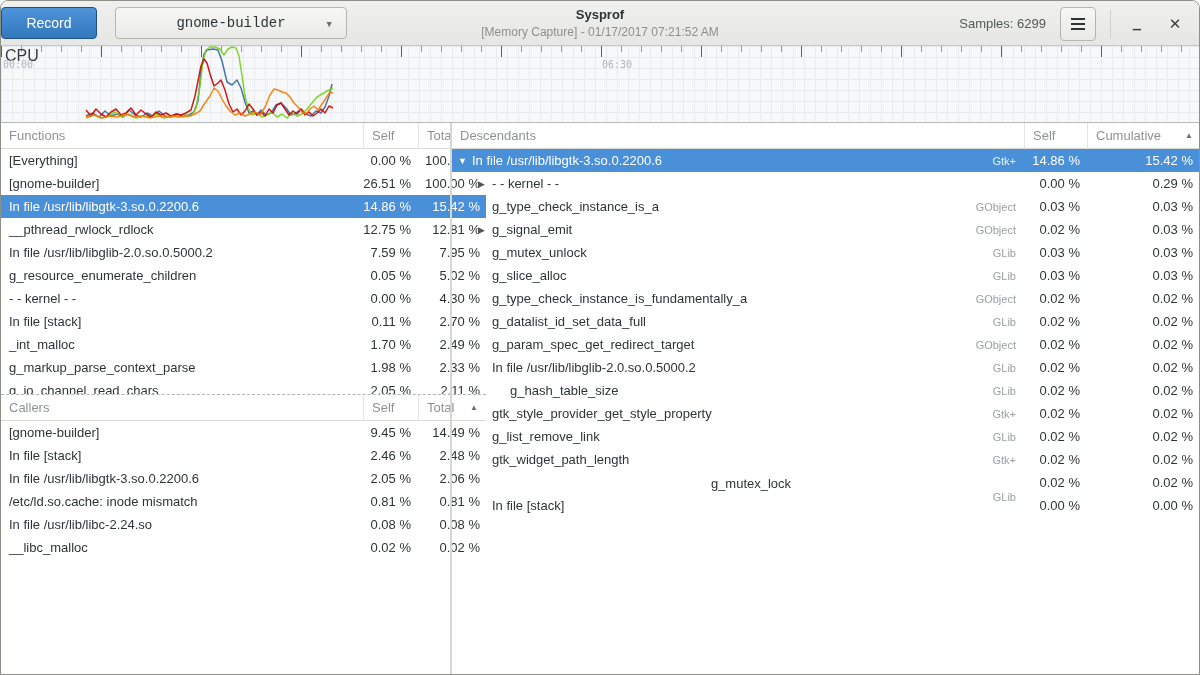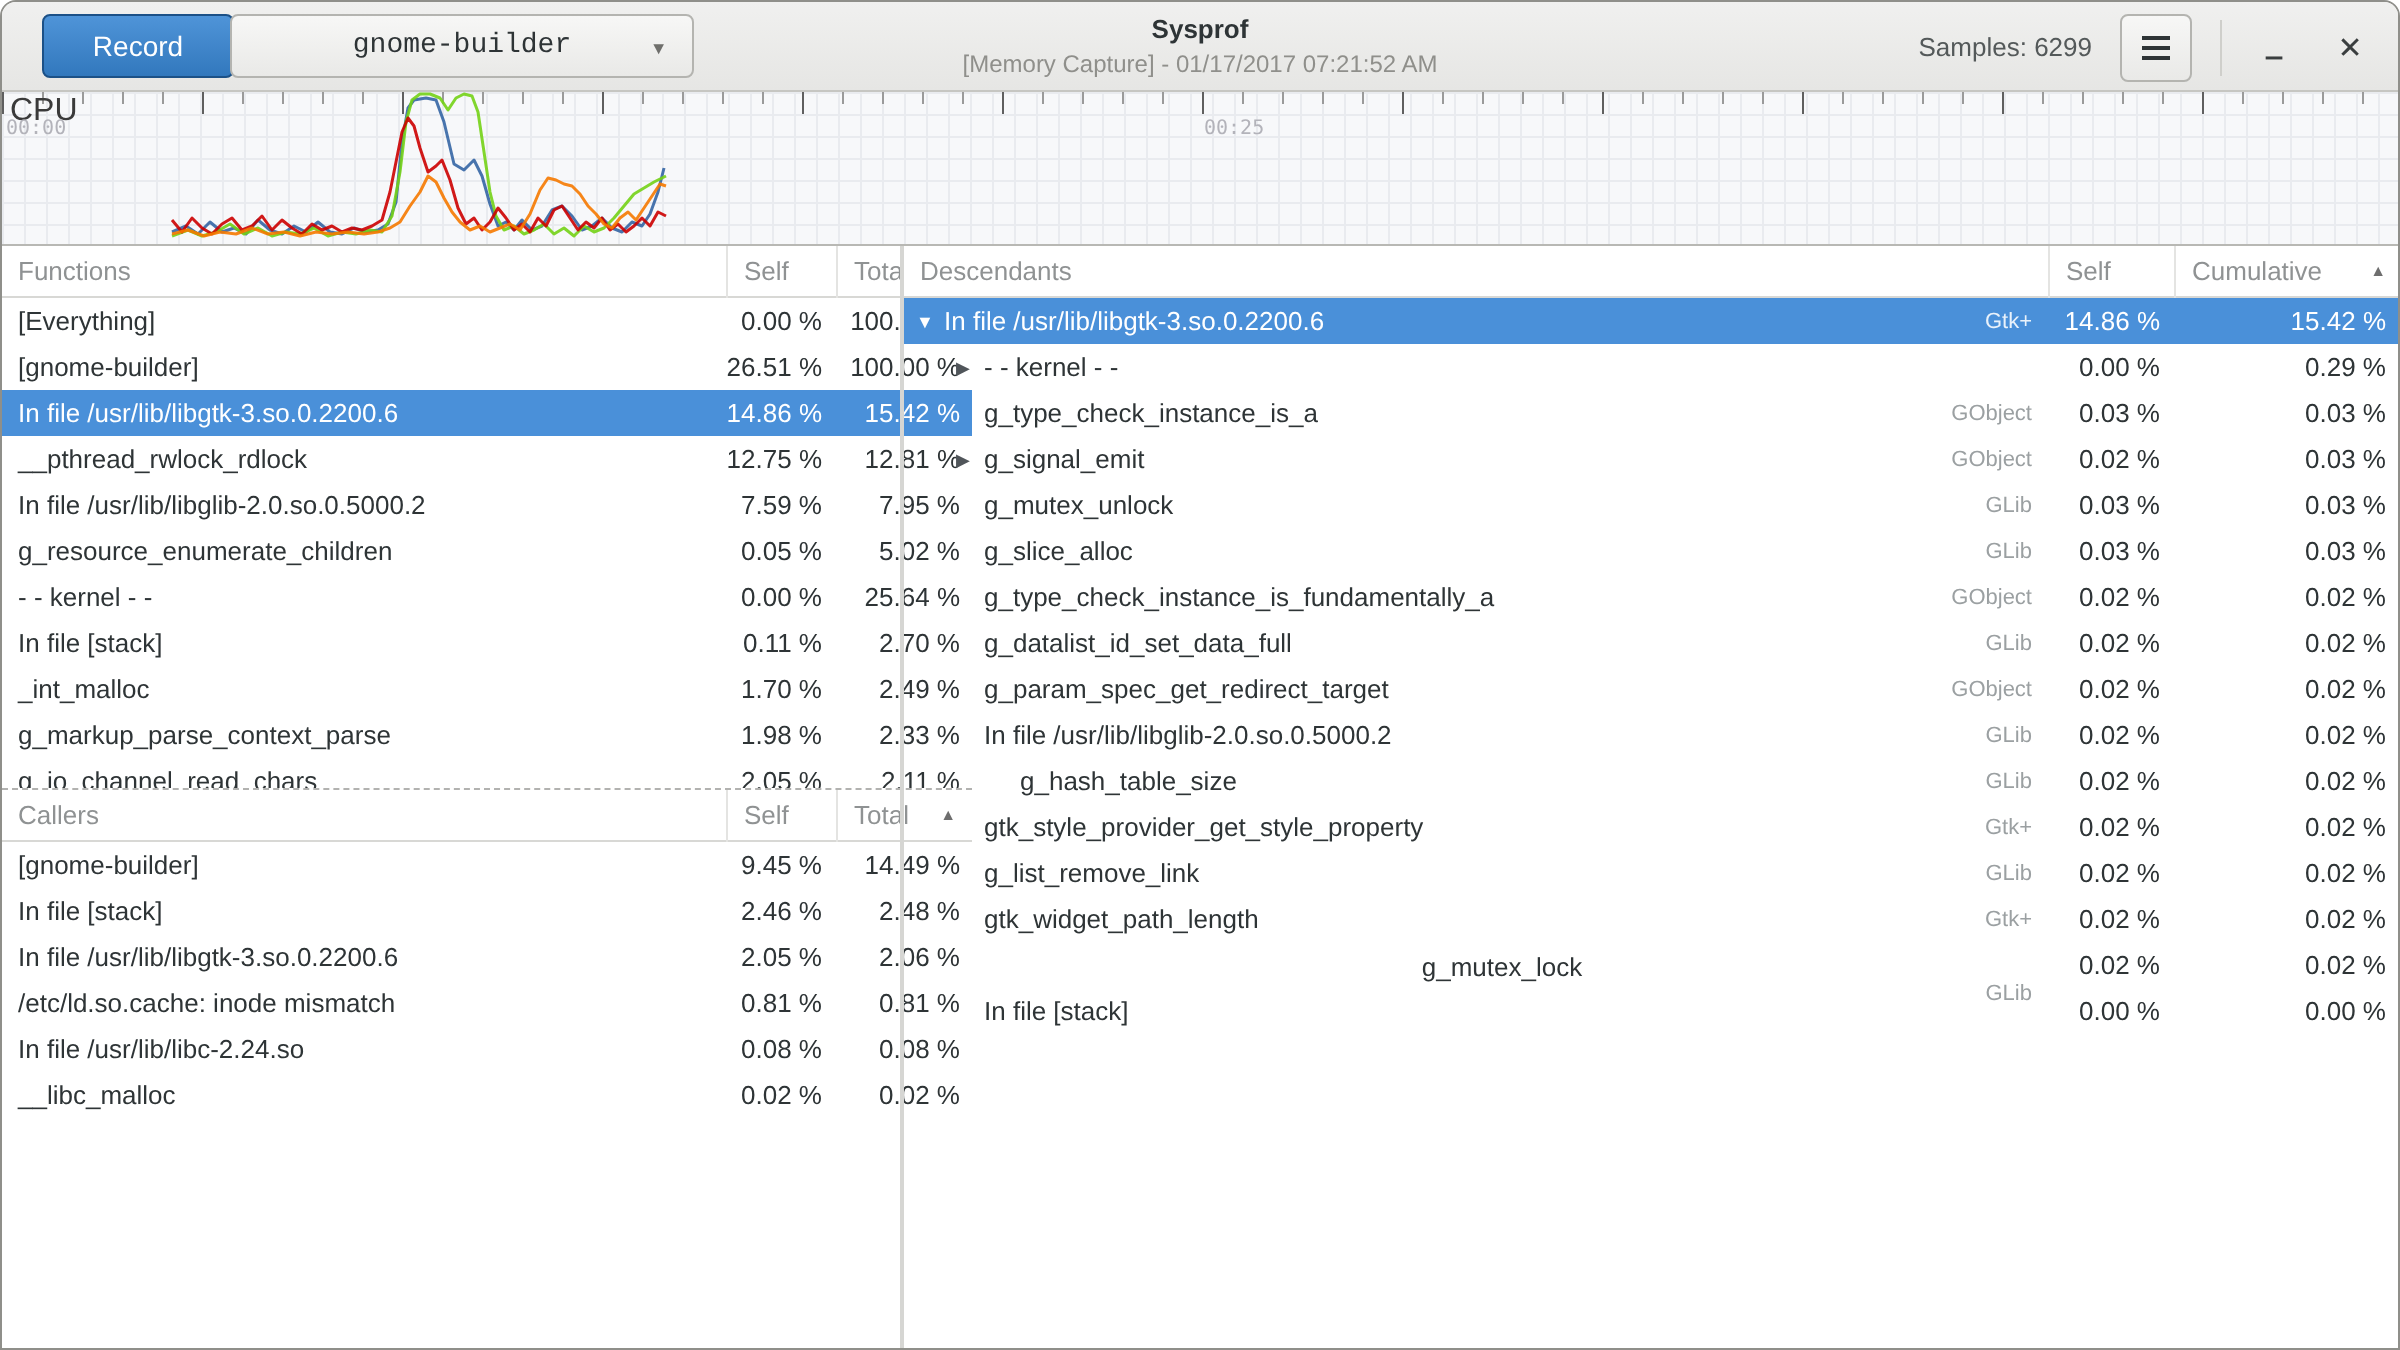--- a/index.html
+++ b/index.html
@@ -7,21 +7,21 @@
   body { font-family: "Liberation Sans", sans-serif; background:#ffffff; overflow:hidden; }
 
   .window { position:relative; width:1200px; height:675px; background:#ffffff;
             border:1px solid #8f8f8a; border-radius:8px 8px 0 0; overflow:hidden; }
 
   
   .titlebar { position:absolute; top:0; left:0; width:100%; height:45px;
               background:linear-gradient(#f0f0ef,#e6e6e4);
               border-bottom:1px solid #c6c6c2;
               display:flex; align-items:center; }
-  .record-btn { position:absolute; left:20px; top:6px; width:96px; height:32px;
+  .record-btn { position:absolute; left:0; top:6px; width:96px; height:32px;
                 background:linear-gradient(#4f94d8,#3278bd); color:#ffffff;
                 border:1px solid #1c5187; border-radius:4px; font-size:14px;
                 font-family:"Liberation Sans",sans-serif; cursor:pointer; }
   .process-btn { position:absolute; left:114px; top:6px; width:232px; height:32px;
                  background:linear-gradient(#f7f7f6,#e9e9e7); color:#2e3436;
                  border:1px solid #b4b4b0; border-radius:4px; font-size:14px;
                  font-family:Liberation Mono, monospace; cursor:pointer;
                  display:flex; align-items:center; justify-content:center; gap:8px; }
   .process-btn .arrow { color:#6f6f6c; font-size:9px; position:absolute; right:14px; top:12px; }
   .title-box { position:absolute; left:0; right:0; top:5px; text-align:center; pointer-events:none; }
@@ -180,21 +180,21 @@
         <line x1="1160.5" x2="1160.5" y1="0" y2="6" stroke="#9a9a9a" stroke-width="1"></line>
         <line x1="1180.5" x2="1180.5" y1="0" y2="6" stroke="#9a9a9a" stroke-width="1"></line>
         <line x1="1200.5" x2="1200.5" y1="0" y2="11" stroke="#5f5f5f" stroke-width="1"></line>
         <polyline points="85,70 92,67 98,71 104,65 110,70 116,68 122,71 128,64 134,69 140,71 146,67 152,70 158,65 164,70 170,71 176,68 182,70 188,69 193,66 197,55 200,25 203,8 206,4 212,3 217,4 221,15 226,36 231,39 236,34 240,42 244,56 248,67 252,65 256,69 260,64 265,69 270,67 275,59 280,57 285,62 290,69 295,67 300,63 305,68 310,70 315,65 320,67 324,61 328,50 331,38" fill="none" stroke="#3465a4" stroke-width="1.5" stroke-linejoin="round" stroke-opacity="0.9"></polyline>
         <polyline points="85,72 93,69 100,72 107,70 114,66 121,71 128,68 135,72 142,70 149,71 156,68 163,72 170,70 177,71 184,69 190,70 195,62 199,40 202,15 205,4 209,1 214,1 219,3 223,9 227,3 231,1 235,2 238,10 241,30 244,50 247,62 251,69 256,67 261,71 266,69 271,66 276,71 281,68 286,72 291,67 296,70 301,68 306,63 311,57 316,51 321,48 326,45 330,43 332,42" fill="none" stroke="#73d216" stroke-width="1.5" stroke-linejoin="round" stroke-opacity="0.9"></polyline>
         <polyline points="85,64 90,70 95,63 100,68 105,71 110,66 115,63 120,69 125,67 130,62 135,69 140,64 145,68 150,71 155,66 160,69 165,67 170,70 175,68 180,69 185,67 190,64 194,50 197,35 200,20 203,13 206,17 209,28 213,40 217,37 220,34 224,44 228,58 232,66 236,63 240,69 244,65 248,58 252,63 256,69 260,66 264,70 268,63 272,67 276,59 280,57 284,63 288,69 292,65 296,68 300,63 304,69 308,66 312,70 316,67 320,63 324,67 328,60 332,62" fill="none" stroke="#cc0000" stroke-width="1.5" stroke-linejoin="round" stroke-opacity="0.9"></polyline>
         <polyline points="85,71 93,69 101,72 109,70 117,71 125,68 133,71 141,70 149,72 157,70 165,71 173,70 181,71 188,70 194,68 199,65 204,57 209,50 213,42 217,45 221,53 225,60 229,65 234,69 239,67 244,70 249,68 254,66 259,69 264,61 269,49 273,43 277,44 281,46 285,47 289,51 293,57 297,61 301,66 305,68 309,63 313,60 317,64 321,58 325,52 329,46 332,47" fill="none" stroke="#f57900" stroke-width="1.5" stroke-linejoin="round" stroke-opacity="0.9"></polyline>
       </svg>
     <span class="cpu-label">CPU</span>
     <span class="time-label t0">00:00</span>
-    <span class="time-label t30">00:25</span>
+    <span class="time-label t30">06:30</span>
   </div>
 
   <div class="main">
 
     <div class="left-panel">
       <section class="functions-section">
         <div class="thead">
           <span class="hcell hname">Functions</span>
           <span class="hcell lw-self">Self</span>
           <span class="hcell lw-total">
@@ -229,21 +229,21 @@
               <span class="cell-num lw-total">7.95 %</span>
             </div>
             <div class="trow">
               <span class="cell-name">g_resource_enumerate_children</span>
               <span class="cell-num lw-self">0.05 %</span>
               <span class="cell-num lw-total">5.02 %</span>
             </div>
             <div class="trow">
               <span class="cell-name">- - kernel - -</span>
               <span class="cell-num lw-self">0.00 %</span>
-              <span class="cell-num lw-total">25.64 %</span>
+              <span class="cell-num lw-total">4.30 %</span>
             </div>
             <div class="trow">
               <span class="cell-name">In file [stack]</span>
               <span class="cell-num lw-self">0.11 %</span>
               <span class="cell-num lw-total">2.70 %</span>
             </div>
             <div class="trow">
               <span class="cell-name">_int_malloc</span>
               <span class="cell-num lw-self">1.70 %</span>
               <span class="cell-num lw-total">2.49 %</span>

